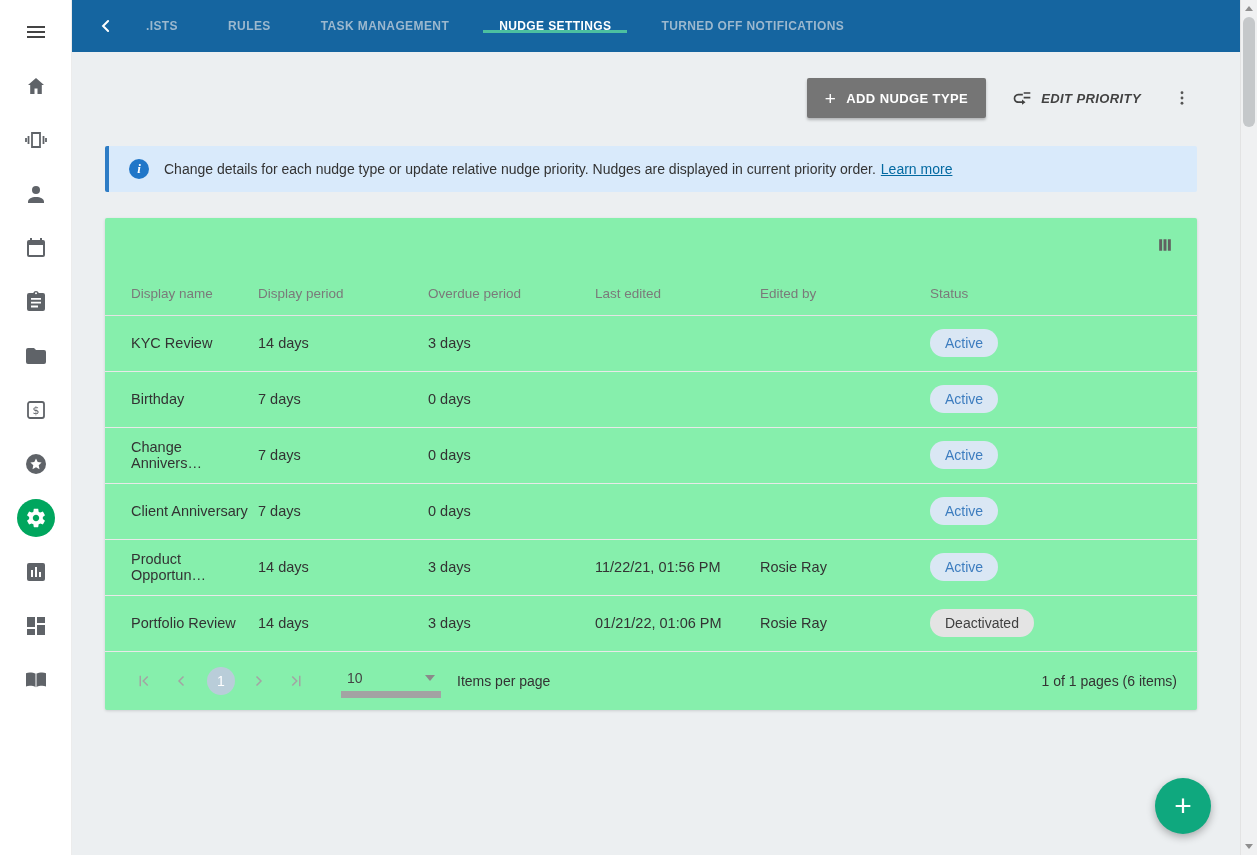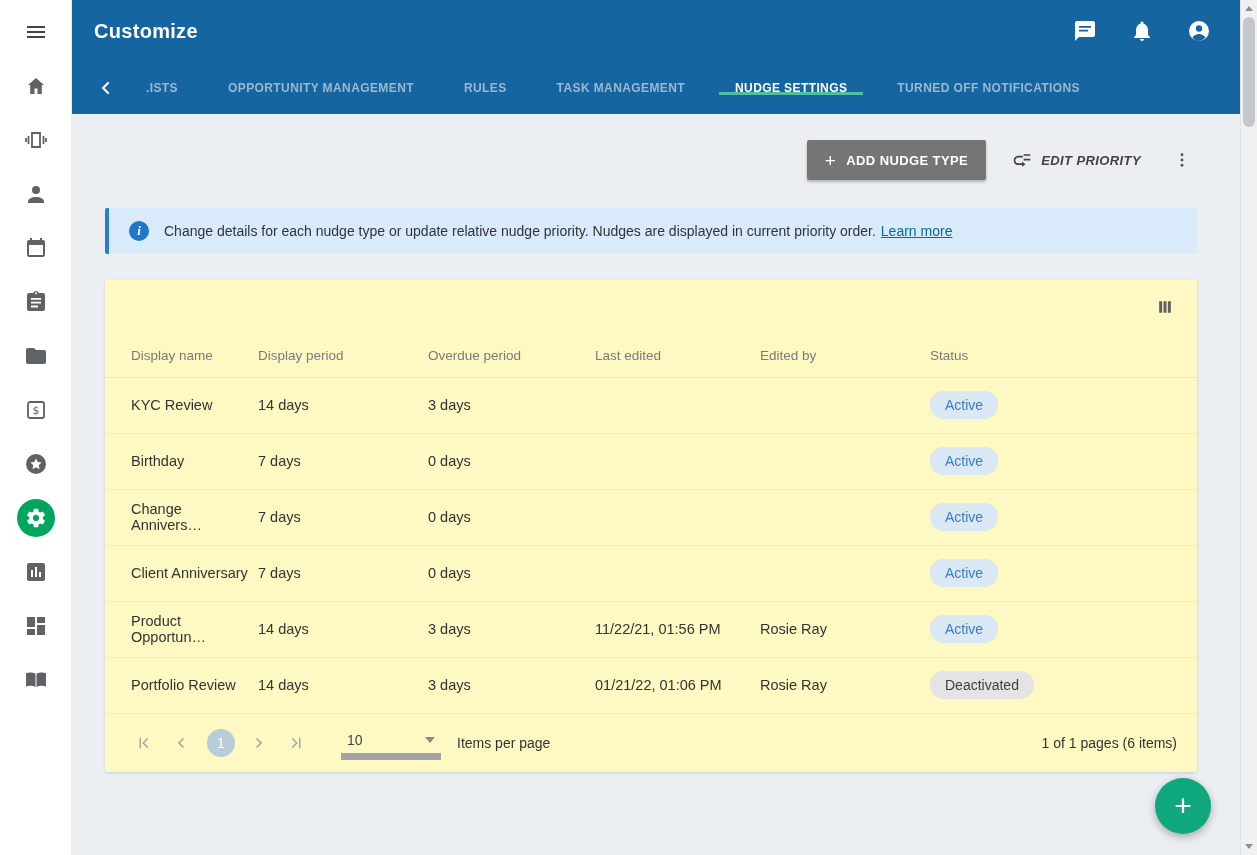--- a/index.html
+++ b/index.html
@@ -34,21 +34,21 @@
   .add-plus { font-size:19px; font-weight:400; line-height:1; }
   .edit-priority { display:flex; align-items:center; gap:9px; color:#424242; font-size:13px; font-weight:700; letter-spacing:.4px; background:none; border:none; cursor:pointer; font-family:inherit;font-style:italic; }
   .edit-priority svg { width:20px; height:20px; }
   .kebab { cursor:pointer; padding:2px 6px; display:flex; align-items:center; }
   .kebab svg { width:18px; height:18px; }
 
   .banner { margin-top:28px; background:#d9eafb; border-left:4px solid #2e7cc5; border-radius:2px; display:flex; align-items:center; gap:15px; padding:13px 20px; font-size:14px; color:#333; }
   .info-badge { width:20px; height:20px; min-width:20px; border-radius:50%; background:#2076c8; color:#fff; display:flex; align-items:center; justify-content:center; font-size:13px; font-weight:700; font-family:"Liberation Serif",serif; font-style:italic; }
   .banner-link { color:#0369a1; text-decoration:underline; margin-left:5px; cursor:pointer; }
 
-  .card { margin-top:26px; background:#fef9c3; border-radius:2px; box-shadow:0 1px 3px rgba(0,0,0,.14); }
+  .card { margin-top:26px; background:#86efac; border-radius:2px; box-shadow:0 1px 3px rgba(0,0,0,.14); }
   .card-toolbar { height:54px; display:flex; align-items:center; justify-content:flex-end; padding:0 22px; }
   .col-chooser { cursor:pointer; display:flex; }
   .col-chooser svg { width:20px; height:20px; }
 
   table.grid { width:100%; border-collapse:collapse; }
   th { font-size:13.5px; color:#7a7a7a; font-weight:400; text-align:left; padding:14px 10px 14px 0; border-bottom:1px solid #e4e4e4; }
   td { font-size:14.5px; color:#333; text-align:left; padding:0 10px 2px 0; height:56px; border-bottom:1px solid #e9e9e9; vertical-align:middle; }
   th:first-child, td:first-child { padding-left:26px; }
 
   .chip { display:inline-block; padding:6px 15px; border-radius:16px; font-size:14px; }
@@ -150,46 +150,28 @@
     <div class="side-item">
       <svg viewBox="0 0 24 24">
           <path fill="#5f6368" d="M12 6c-1.8-1.2-4.1-1.5-6.2-1.5-1.3 0-2.7.2-3.8.7v13.2c1.1-.4 2.5-.6 3.8-.6 2.1 0 4.4.3 6.2 1.5 1.8-1.2 4.1-1.5 6.2-1.5 1.3 0 2.7.2 3.8.6V5.2c-1.1-.5-2.5-.7-3.8-.7-2.1 0-4.4.3-6.2 1.5z"></path>
           <path stroke="#fff" stroke-width="1" d="M12 6v13"></path>
         </svg>
     </div>
   </div>
 
   <div class="main">
 
-    <div class="header">
-      <span class="header-title">Customize</span>
-      <span class="header-icons">
-        <svg viewBox="0 0 24 24">
-            <path fill="#fff" d="M20 2H4c-1.1 0-2 .9-2 2v18l4-4h14c1.1 0 2-.9 2-2V4c0-1.1-.9-2-2-2z"></path>
-            <path fill="#1565a0" d="M6 7h12v1.8H6zM6 10.8h9v1.8H6z"></path>
-          </svg>
-        <svg viewBox="0 0 24 24">
-            <path fill="#fff" d="M12 22c1.1 0 1.99-.89 1.99-1.99h-3.98c0 1.1.89 1.99 1.99 1.99zm6-6v-5c0-3.07-1.64-5.64-4.5-6.32V4c0-.83-.67-1.5-1.5-1.5s-1.5.67-1.5 1.5v.68C7.63 5.36 6 7.92 6 11v5l-2 2v1h16v-1l-2-2z"></path>
-          </svg>
-        <svg viewBox="0 0 24 24">
-            <circle cx="12" cy="12" r="10" fill="#fff"></circle>
-            <circle cx="12" cy="9.5" r="3.2" fill="#1565a0"></circle>
-            <path fill="#1565a0" d="M5.5 18.4C7 16.3 9.4 15 12 15s5 1.3 6.5 3.4A9.94 9.94 0 0 1 12 22c-2.6 0-4.9-1.4-6.5-3.6z"></path>
-          </svg>
-      </span>
-    </div>
 
     <nav class="tabbar">
       <span class="tab-scroll">
         <svg viewBox="0 0 24 24" width="20" height="20">
             <path d="M14.5 6l-6 6 6 6" stroke="#fff" stroke-width="2.4" fill="none" stroke-linecap="round"></path>
           </svg>
       </span>
       <span class="tab">.ISTS</span>
-      <span class="tab">OPPORTUNITY MANAGEMENT</span>
       <span class="tab">RULES</span>
       <span class="tab">TASK MANAGEMENT</span>
       <span class="tab active">NUDGE SETTINGS</span>
       <span class="tab">TURNED OFF NOTIFICATIONS</span>
     </nav>
 
     <div class="content">
 
       <div class="actions-row">
         <button class="add-btn">

